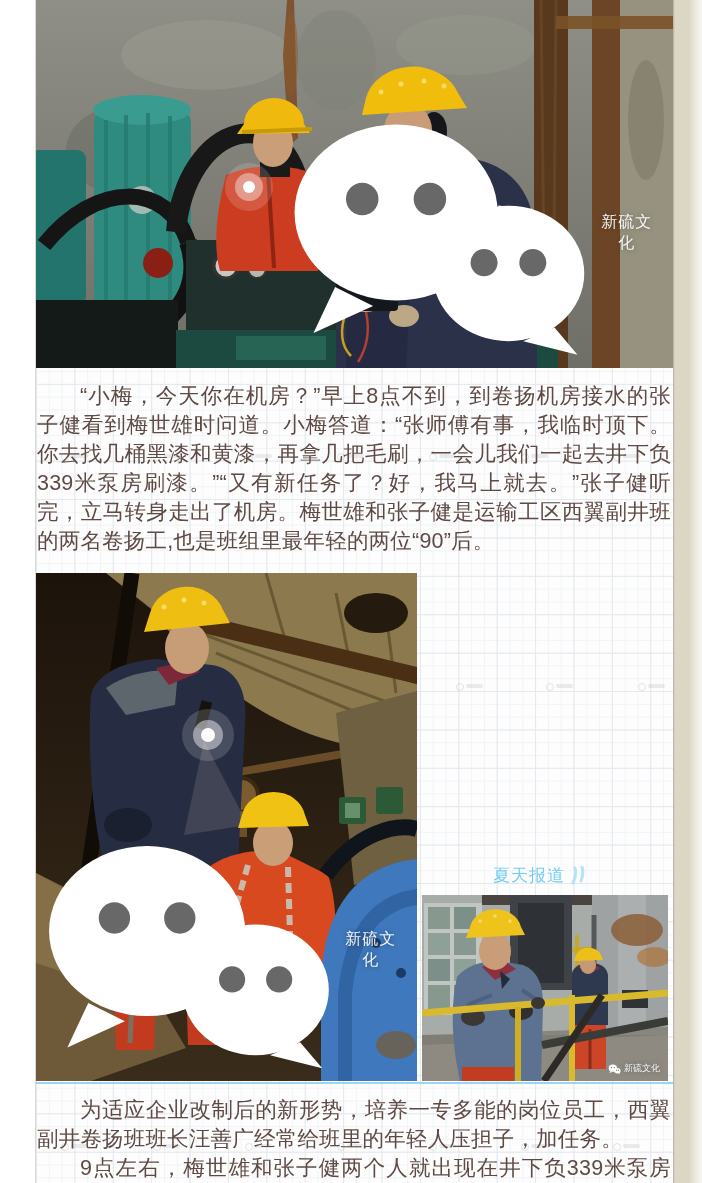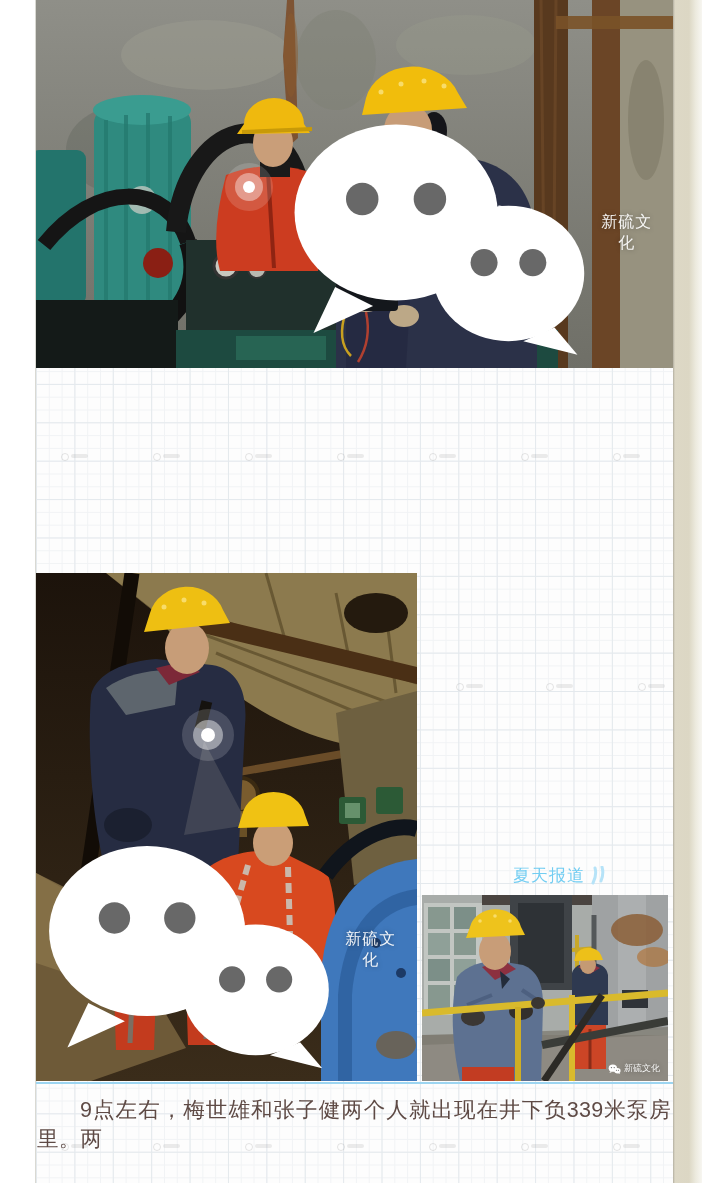--- a/index.html
+++ b/index.html
@@ -44,21 +44,21 @@
   .photo-right .photo-wm svg { width:13px; height:10px; }
 
   .para { position:absolute; left:37px; width:634px; color:#5e4a45;
     font-size:21.5px; line-height:29px; text-align:justify; text-indent:2em;
     letter-spacing:.2px; z-index:2; }
   .p1 { top:382px; }
   .para-block { position:absolute; left:37px; top:1096px; width:634px; z-index:2; }
   .para-block p { color:#5e4a45; font-size:21.5px; line-height:29px;
     text-align:justify; text-indent:2em; letter-spacing:.2px; }
 
-  .caption { position:absolute; left:513px; top:864px; display:flex; align-items:flex-start; gap:5px;
+  .caption { position:absolute; left:493px; top:864px; display:flex; align-items:flex-start; gap:5px;
     color:#72cdf2; font-size:17px; letter-spacing:1px; z-index:1; }
   .caption svg { margin-top:2px; }
 
   .divider { position:absolute; left:36px; top:1082px; width:637px; height:2px;
     background:#9cd5f1; z-index:2; }
 </style>
 </head>
 <body>
 
 <div class="page">
@@ -185,20 +185,21 @@
           <circle cx="11" cy="6.5" r="1.2" fill="rgba(40,40,40,.7)"></circle>
         <ellipse cx="16.8" cy="12" rx="5.6" ry="5" fill="#fff"></ellipse>
         <path d="M20.2,16 l1.7,2 -4,-1 z" fill="#fff"></path>
         <circle cx="15" cy="11.2" r="1" fill="rgba(40,40,40,.7)"></circle>
           <circle cx="18.6" cy="11.2" r="1" fill="rgba(40,40,40,.7)"></circle>
       </svg>
       <span>新硫文化</span>
     </figcaption>
   </figure>
 
+  <p class="para p1">“小梅，今天你在机房？”早上8点不到，到卷扬机房接水的张子健看到梅世雄时问道。小梅答道：“张师傅有事，我临时顶下。你去找几桶黑漆和黄漆，再拿几把毛刷，一会儿我们一起去井下负339米泵房刷漆。”“又有新任务了？好，我马上就去。”张子健听完，立马转身走出了机房。梅世雄和张子健是运输工区西翼副井班的两名卷扬工,也是班组里最年轻的两位“90”后。</p>
 
   <figure class="photo photo-left">
     <svg viewBox="0 0 381 508" preserveAspectRatio="none">
       <defs>
         <linearGradient id="tung" x1="0" y1="0" x2="0" y2="1">
           <stop offset="0" stop-color="#1c130b"></stop>
             <stop offset="1" stop-color="#3a2c1a"></stop>
         </linearGradient>
       </defs>
       <rect width="381" height="508" fill="url(#tung)"></rect>
@@ -365,18 +366,19 @@
         <circle cx="15" cy="11.2" r="1" fill="rgba(40,40,40,.7)"></circle>
           <circle cx="18.6" cy="11.2" r="1" fill="rgba(40,40,40,.7)"></circle>
       </svg>
       <span>新硫文化</span>
     </figcaption>
   </figure>
 
   <div class="divider"></div>
 
   <div class="para-block">
+    <p>为适应企业改制后的新形势，培养一专多能的岗位员工，西翼副井卷扬班班长汪善广经常给班里的年轻人压担子，加任务。</p>
     <p>9点左右，梅世雄和张子健两个人就出现在井下负339米泵房里。两</p>
   </div>
 
   <div class="side-strip"></div>
 
 </div>
 
 </body></html>

